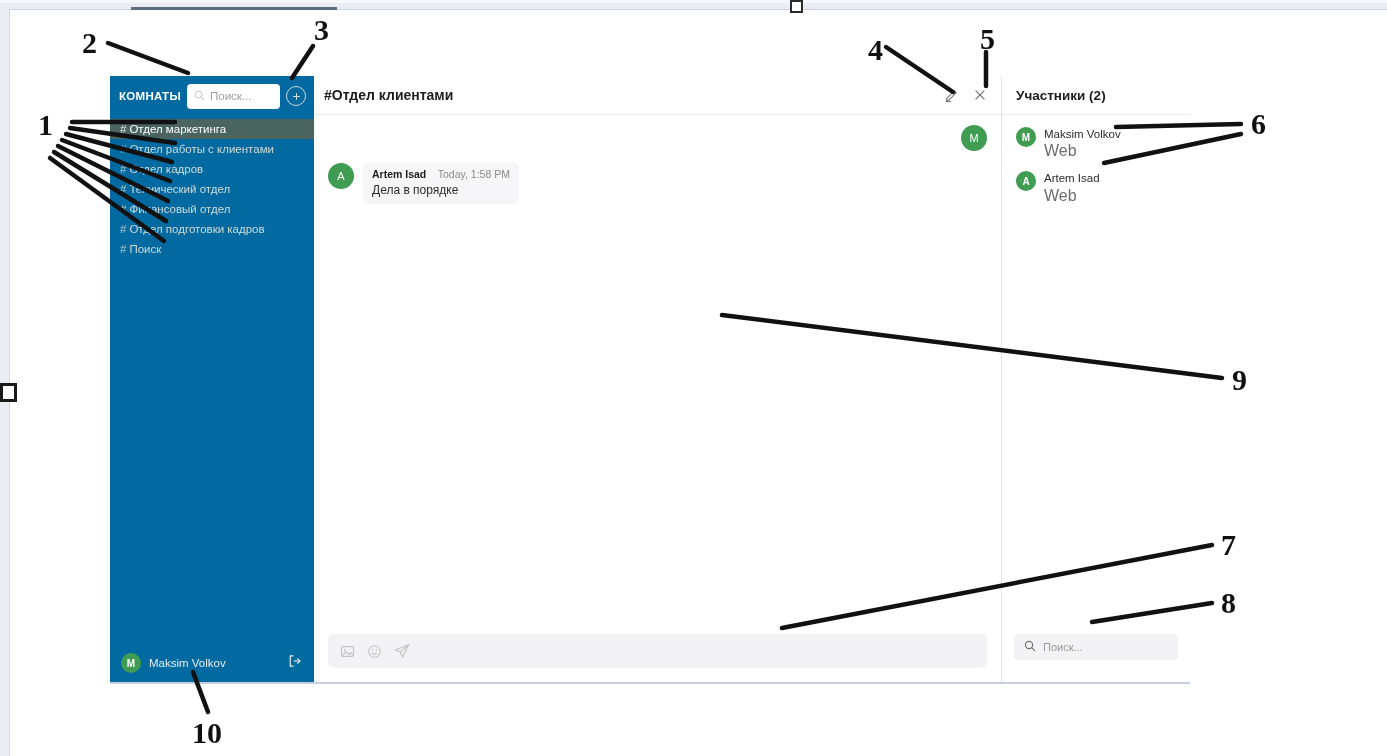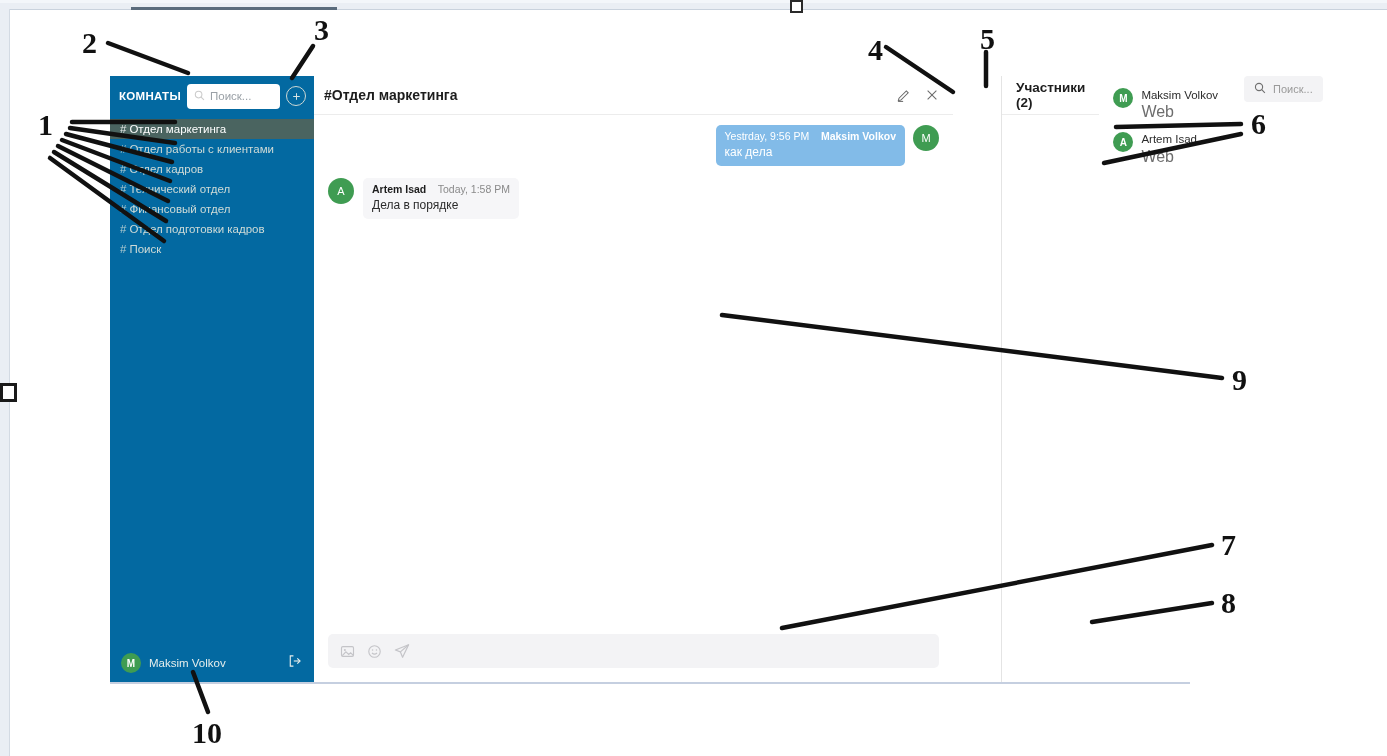--- a/index.html
+++ b/index.html
@@ -177,23 +177,22 @@
     padding: 0 12px;
   }
   .composer .ph { flex: 1 1 auto; color: #8c8c8c; font-size: 12px; }
   .composer-icons { display: flex; align-items: center; gap: 12px; }
   .composer-icons .ci { color: #c4c4c8; line-height: 0; cursor: pointer; }
 
   
   .members-col {
     width: 188px; flex: 0 0 188px;
     border-left: 1px solid #e4e4e4;
-    display: flex; flex-direction: row;
-    background: #ffffff;
-    margin-left: 48px;
+    display: flex; flex-direction: column;
+    background: #ffffff;
   }
   .members-header {
     height: 38px; flex: 0 0 38px;
     display: flex; align-items: center;
     padding: 0 14px;
     font-size: 13.5px; font-weight: bold; color: #1d1d1d;
     border-bottom: 1px solid #ececec;
   }
   .members-list { flex: 1 1 auto; padding: 8px 0 0 0; }
   .member-row {
@@ -307,48 +306,40 @@
             <line x1="6.6" y1="8" x2="13.4" y2="8" stroke="#e6eeec" stroke-width="1.3"></line>
             <polyline points="10.6,4.9 13.8,8 10.6,11.1" fill="none" stroke="#e6eeec" stroke-width="1.3"></polyline>
           </svg>
         </span>
       </div>
     </div>
 
     <div class="chat-col">
 
       <div class="chat-header">
-        <span class="chat-title">#Отдел маркетинга</span>
+        <span class="chat-title">#Отдел клиентами</span>
         <div class="hdr-actions">
           <span class="hdr-icon">
             <svg width="15" height="15" viewBox="0 0 16 16">
               <path d="M2.5 13.5 L3.2 10.9 L11.0 3.1 L13.0 5.1 L5.2 12.9 Z" fill="none" stroke="#6b6b6b" stroke-width="1.1"></path>
               <line x1="2.2" y1="14.3" x2="7.6" y2="14.3" stroke="#6b6b6b" stroke-width="1.1"></line>
             </svg>
           </span>
           <span class="hdr-icon">
             <svg width="14" height="14" viewBox="0 0 16 16">
               <line x1="3" y1="3" x2="13" y2="13" stroke="#6b6b6b" stroke-width="1.2"></line>
               <line x1="13" y1="3" x2="3" y2="13" stroke="#6b6b6b" stroke-width="1.2"></line>
             </svg>
           </span>
         </div>
       </div>
 
       <div class="messages">
 
         <div class="msg-row out">
-          <div class="bubble out">
-            <div class="meta">
-              <span class="when">Yestrday, 9:56 PM</span>
-              <span>&nbsp;&nbsp;</span>
-              <span class="who">Maksim Volkov</span>
-            </div>
-            <div class="body-text">как дела</div>
-          </div>
           <div class="avatar-lg msg-avatar-r">M</div>
         </div>
 
         <div class="msg-row">
           <div class="avatar-lg msg-avatar-l">A</div>
           <div class="bubble in">
             <div class="meta">
               <span class="who">Artem Isad</span>
               <span>&nbsp;&nbsp;</span>
               <span class="when">Today, 1:58 PM</span>

